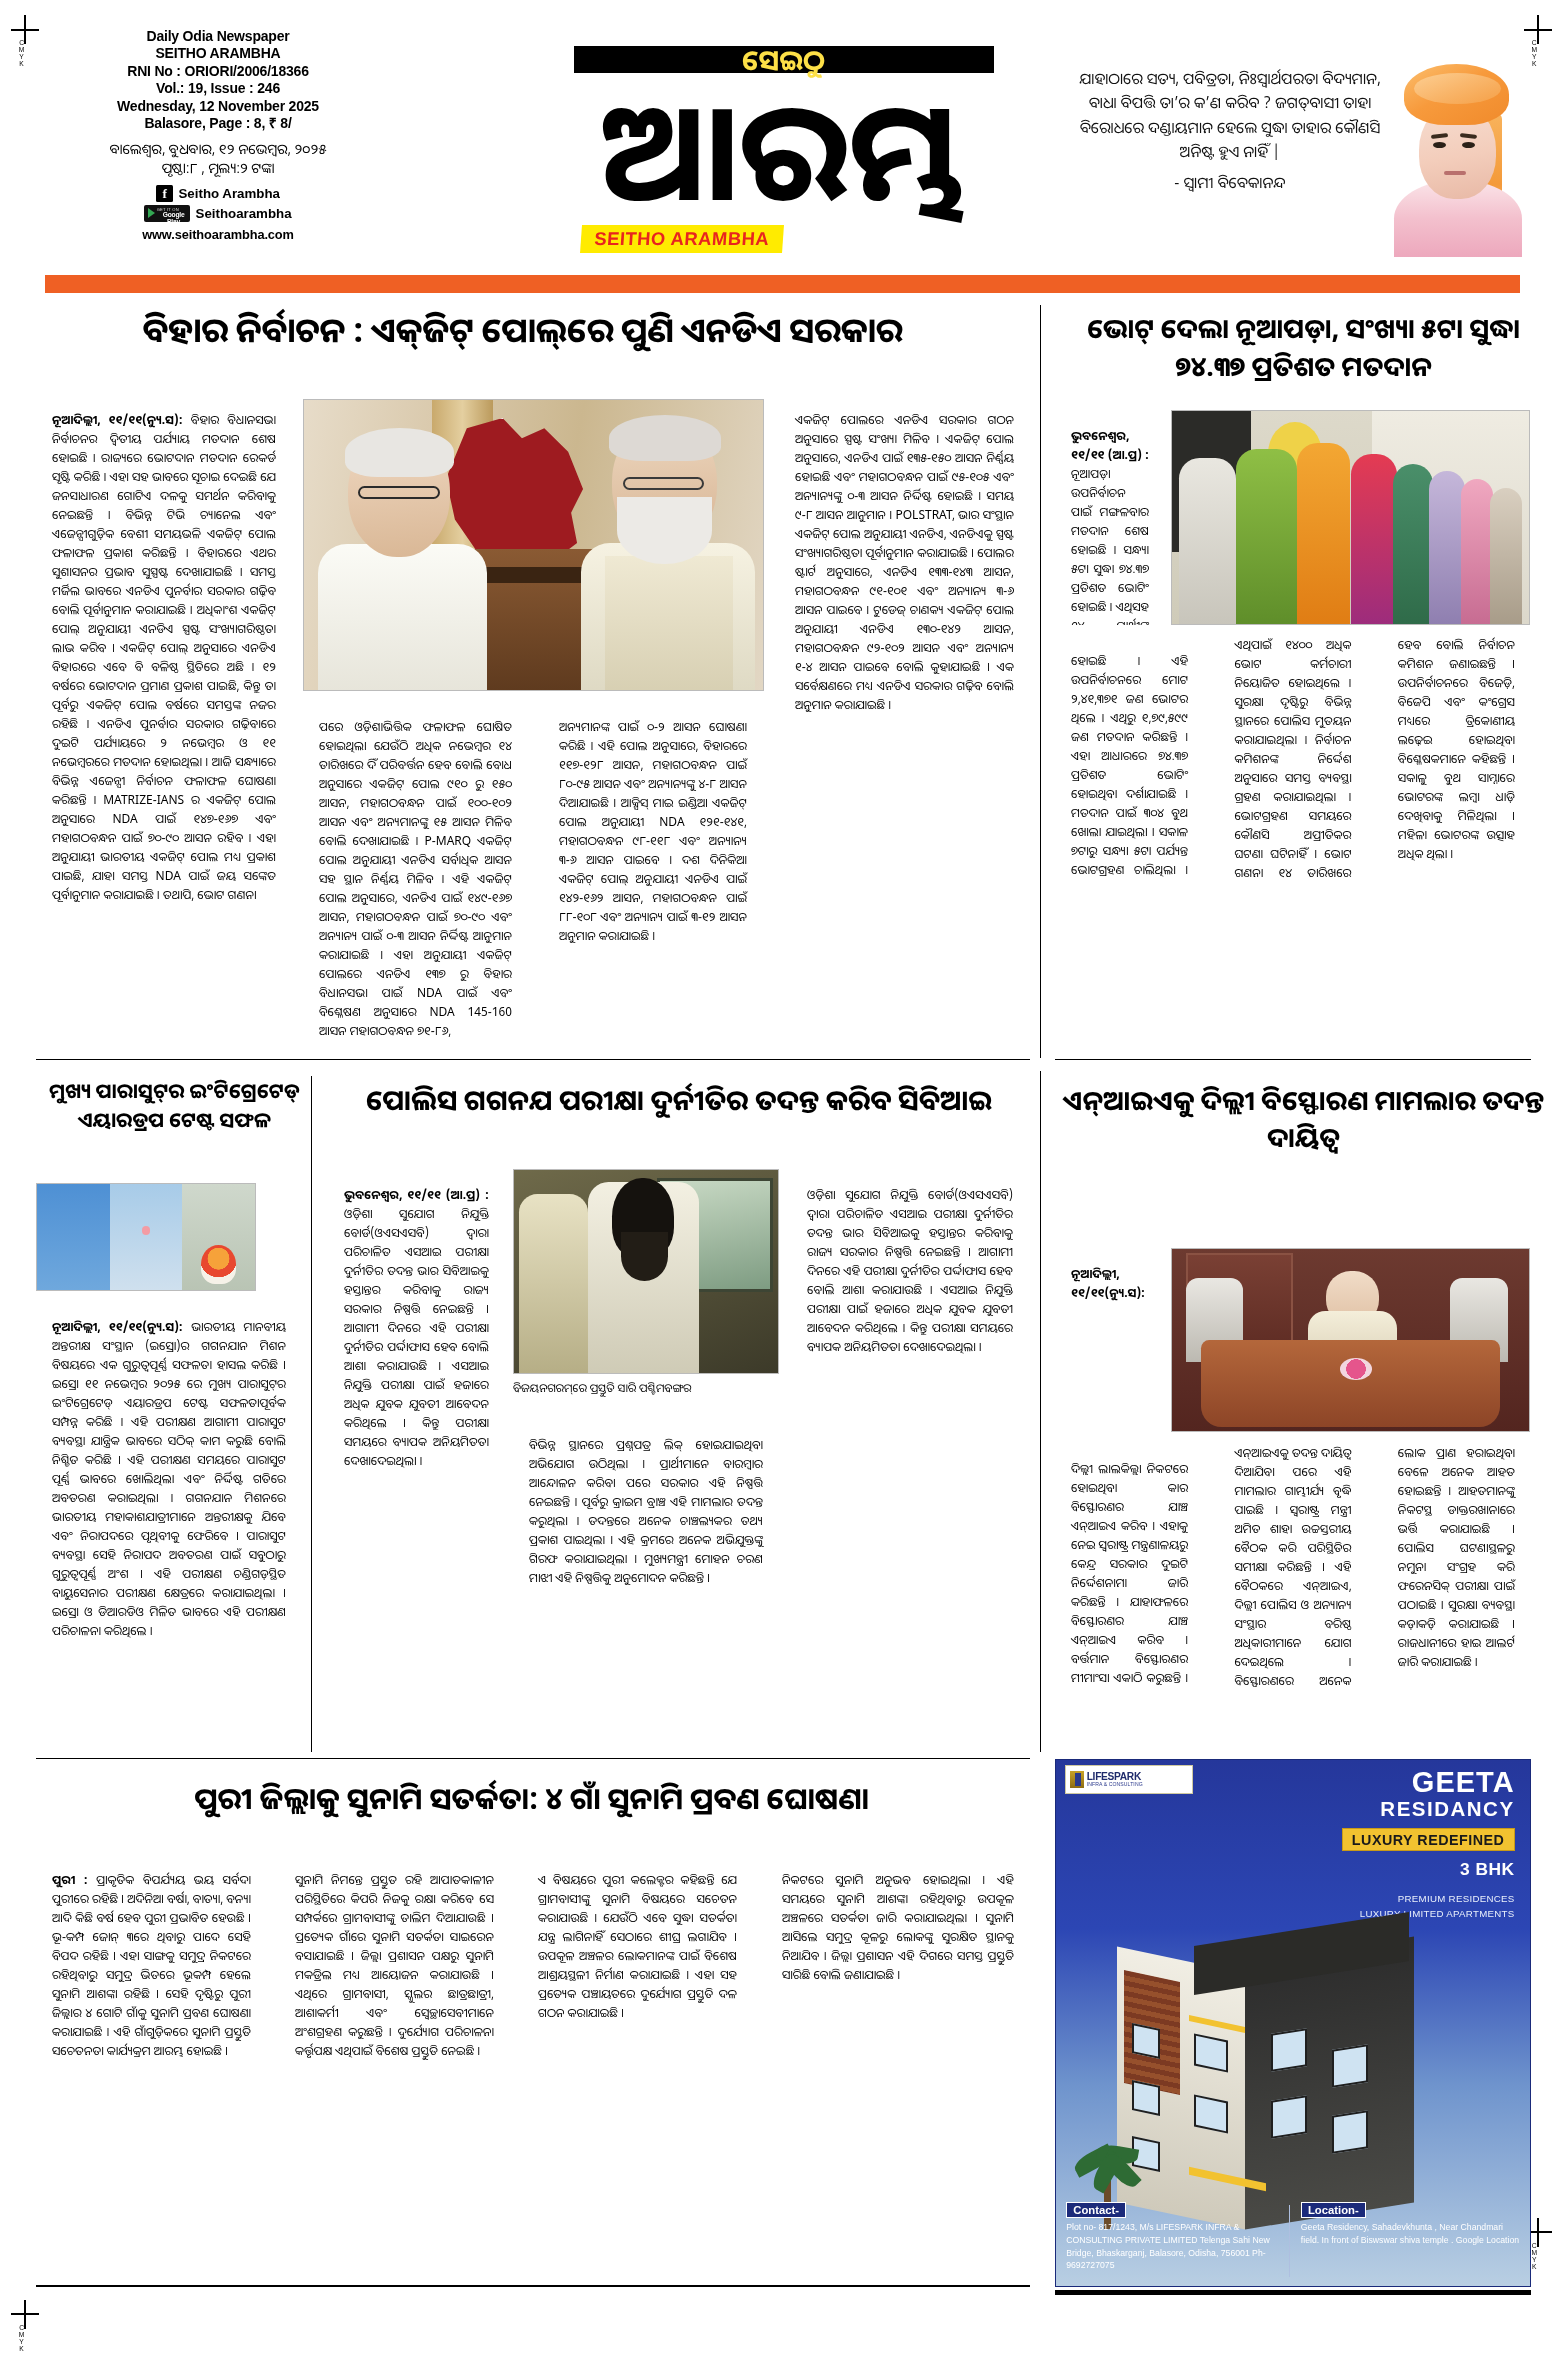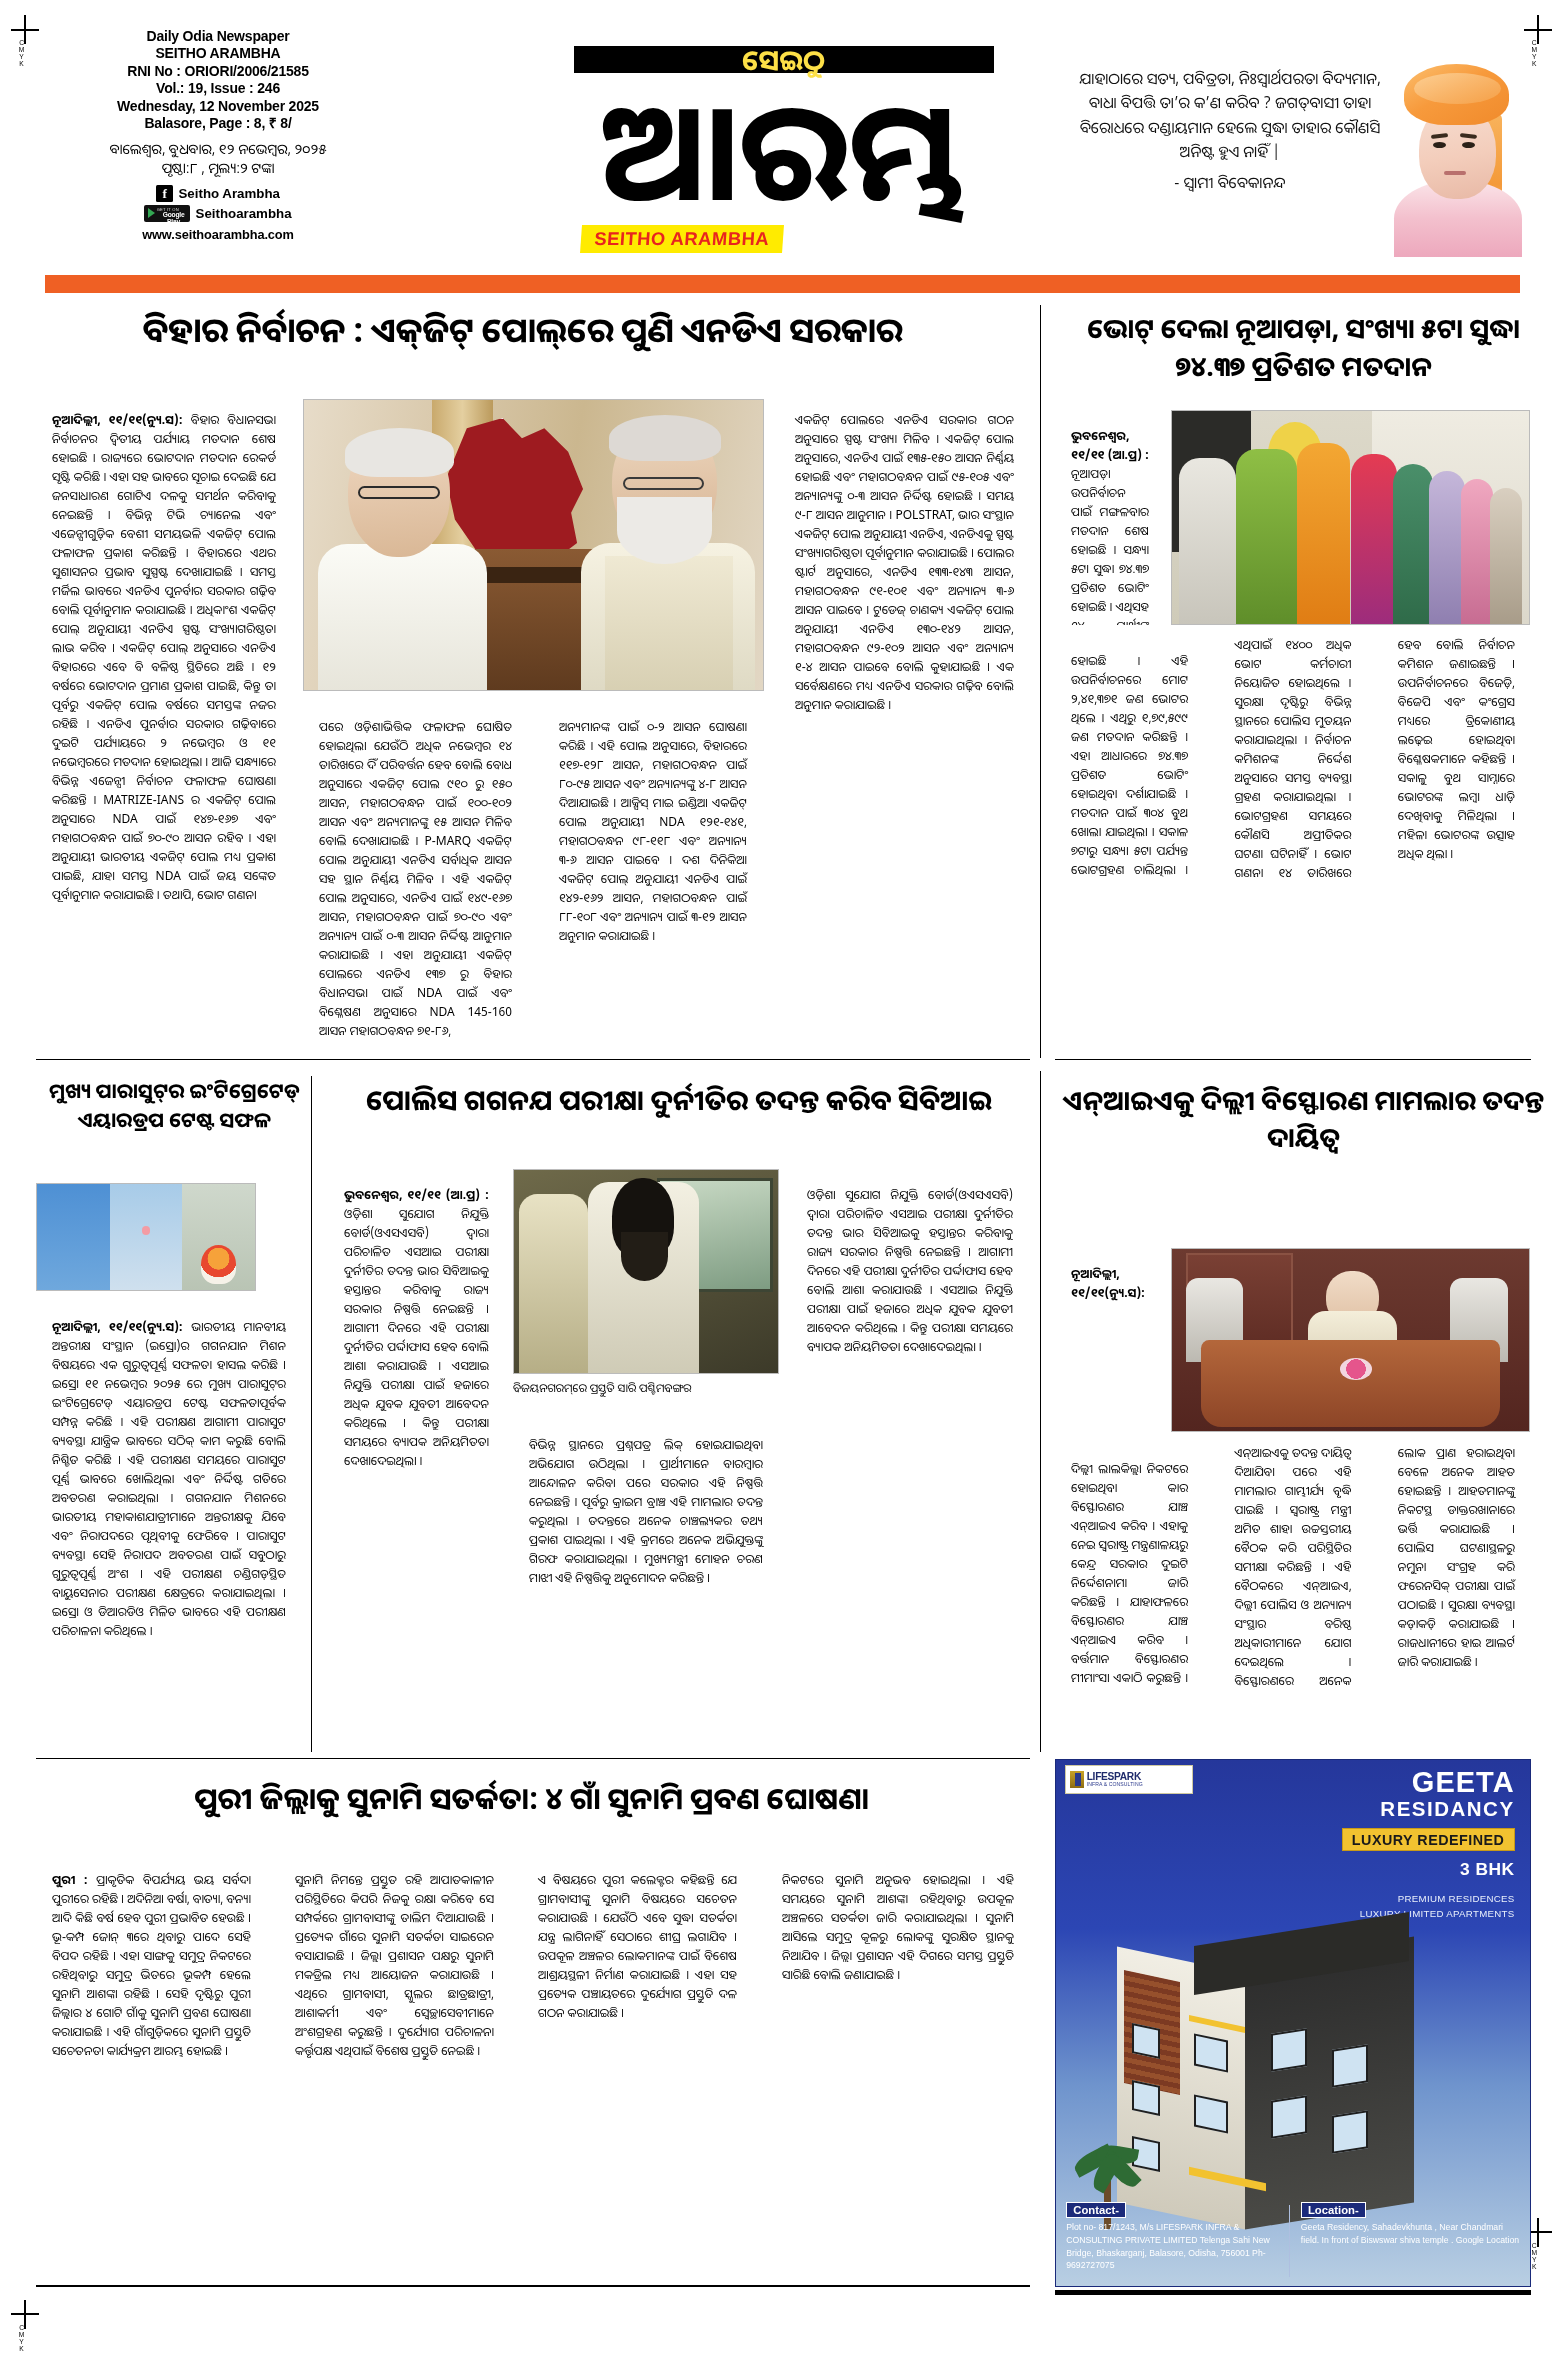--- a/index.html
+++ b/index.html
@@ -220,21 +220,21 @@
     <div class="cross-h"></div>
     <div class="cross-v"></div>
     <div class="cmyk">CMYK</div>
   </div>
 
   <div class="masthead">
 
     <div class="mh-left">
       <div class="eng">Daily Odia Newspaper</div>
       <div class="eng">SEITHO ARAMBHA</div>
-      <div class="eng">RNI No : ORIORI/2006/21585</div>
+      <div class="eng">RNI No : ORIORI/2006/18366</div>
       <div class="eng">Vol.: 19, Issue : 246</div>
       <div class="eng">Wednesday, 12 November 2025</div>
       <div class="eng">Balasore, Page : 8, ₹ 8/</div>
       <div class="odia-date">ବାଲେଶ୍ୱର, ବୁଧବାର, ୧୨ ନଭେମ୍ବର, ୨୦୨୫</div>
       <div class="odia-date" style="margin-top:0">ପୃଷ୍ଠା:୮ , ମୂଲ୍ୟ:୨ ଟଙ୍କା</div>
 
       <div class="social">
         <div class="social-row">
           <div class="fb-ico">f</div>
           <div class="social-label">Seitho Arambha</div>

